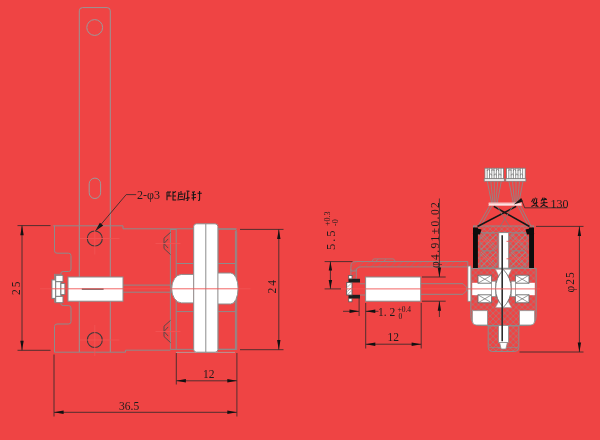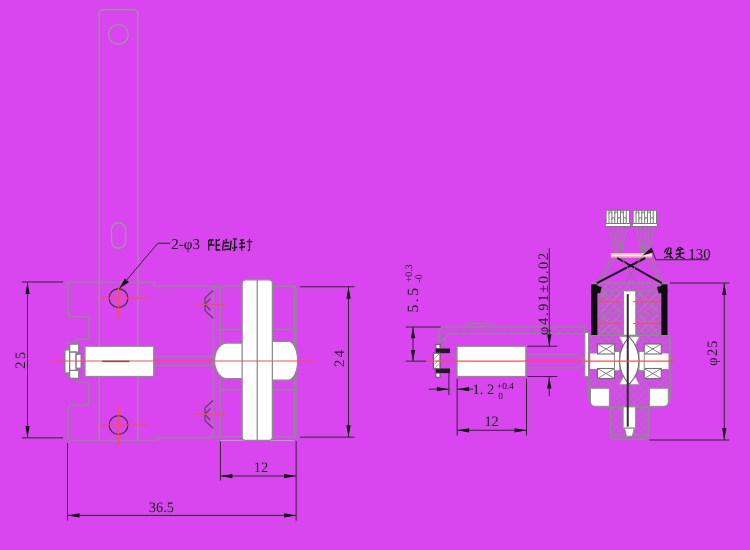--- a/index.html
+++ b/index.html
@@ -1,16 +1,16 @@
 <!DOCTYPE html>
 <html><head>
 <meta charset="utf-8">
 <style>
   html,body{margin:0;padding:0;background:#ffffff;}
-  #page{position:relative;width:600px;height:440px;background:#d946ef;overflow:hidden;
+  #page{position:relative;width:600px;height:440px;background:#ef4444;overflow:hidden;
         font-family:"Liberation Serif", serif;}
   svg{position:absolute;left:0;top:0;}
   text{fill:#1c1c1c;}
 </style>
 </head>
 <body>
 <div id="page">
 <svg width="600" height="440" viewBox="0 0 600 440">
 <defs>
 

